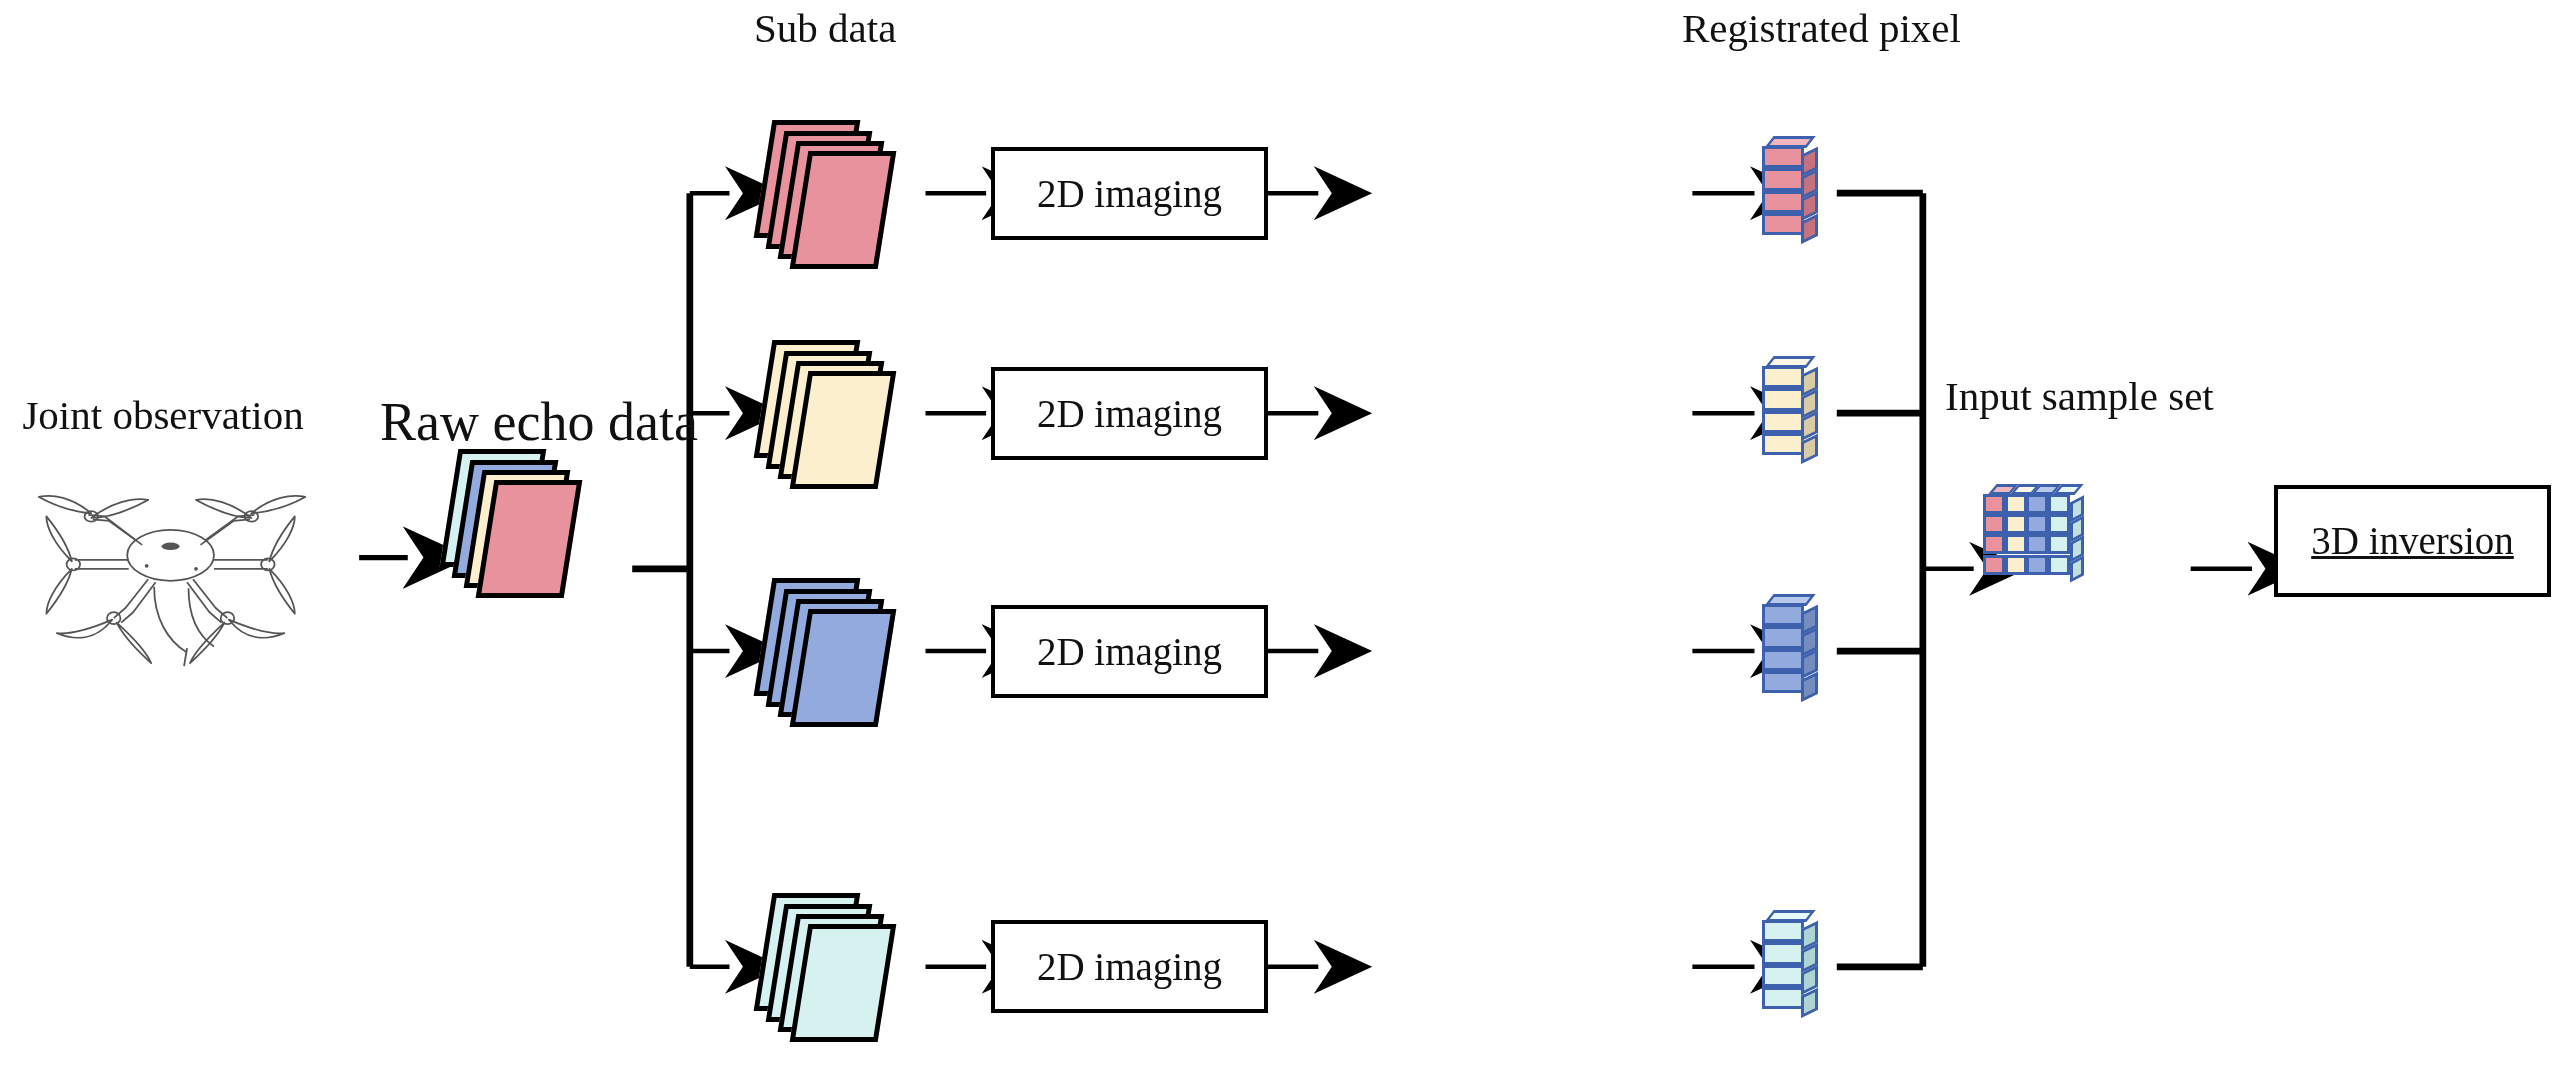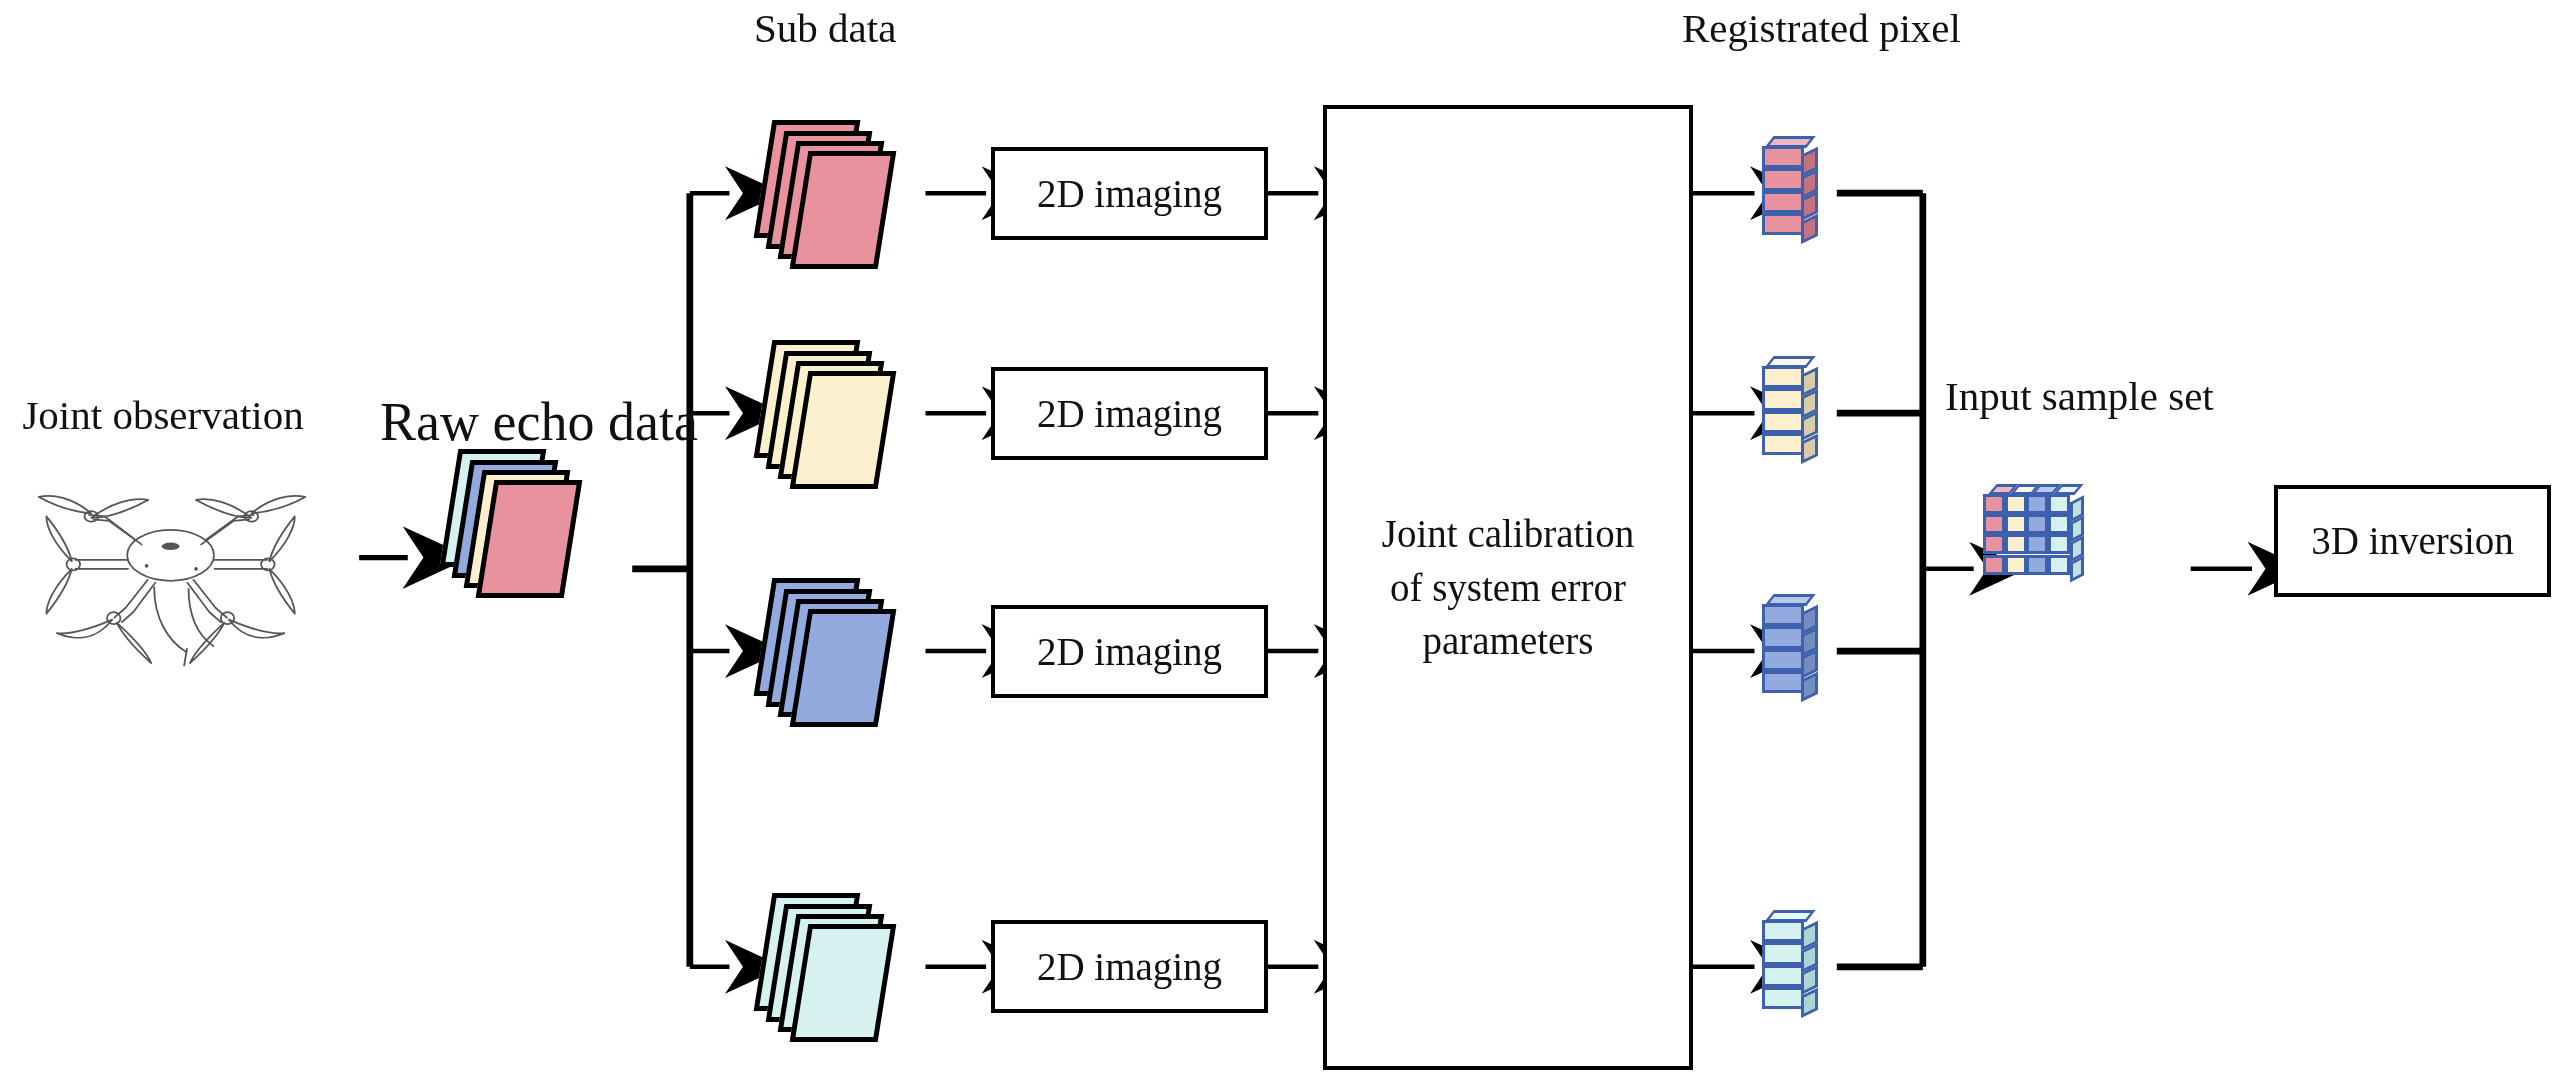--- a/index.html
+++ b/index.html
@@ -232,25 +232,20 @@
   <div class="box" style="left:991px;top:367px;width:277px;height:93px;">
     <span class="box-text" style="font-size:39px;">2D imaging</span>
   </div>
   <div class="box" style="left:991px;top:605px;width:277px;height:93px;">
     <span class="box-text" style="font-size:39px;">2D imaging</span>
   </div>
   <div class="box" style="left:991px;top:920px;width:277px;height:93px;">
     <span class="box-text" style="font-size:39px;">2D imaging</span>
   </div>
 
-  <div class="box" style="left:1323px;top:105px;width:370px;height:965px;flex-direction:column;">
-    <div class="box-text" style="font-size:39px;">Joint calibration</div>
-    <div class="box-text" style="font-size:39px;">of system error</div>
-    <div class="box-text" style="font-size:39px;">parameters</div>
-  </div>
 
   <div class="tower" style="left:1762px;top:146px;">
     <div class="topface" style="background:#f0b6be;"></div>
     <div class="cellf" style="top:0px;  background:#e8929e;"></div>
     <div class="cellf" style="top:22.4px; background:#e8929e;"></div>
     <div class="cellf" style="top:45px; background:#e8929e;"></div>
     <div class="cellf" style="top:67px; background:#e8929e;"></div>
     <div class="cells" style="top:4.5px;  background:#c4737e;"></div>
     <div class="cells" style="top:27px; background:#c4737e;"></div>
     <div class="cells" style="top:49px; background:#c4737e;"></div>
@@ -317,17 +312,17 @@
     <div class="ccell" style="left:22px; top:40px; background:#fcefcd;"></div>
     <div class="ccell" style="left:43px; top:40px; background:#93aade;"></div>
     <div class="ccell" style="left:65px; top:40px; background:#d5f2f1;"></div>
     <div class="ccell" style="left:0px;  top:61px; background:#e8929e;"></div>
     <div class="ccell" style="left:22px; top:61px; background:#fcefcd;"></div>
     <div class="ccell" style="left:43px; top:61px; background:#93aade;"></div>
     <div class="ccell" style="left:65px; top:61px; background:#d5f2f1;"></div>
   </div>
 
   <div class="box" style="left:2274px;top:485px;width:277px;height:112px;">
-    <span class="box-text" style="font-size:39px;">3D inversion</span>
+    <span class="box-text" style="font-size:39px;text-decoration:underline;">3D inversion</span>
   </div>
 
 </div>
 
 
 </body></html>

